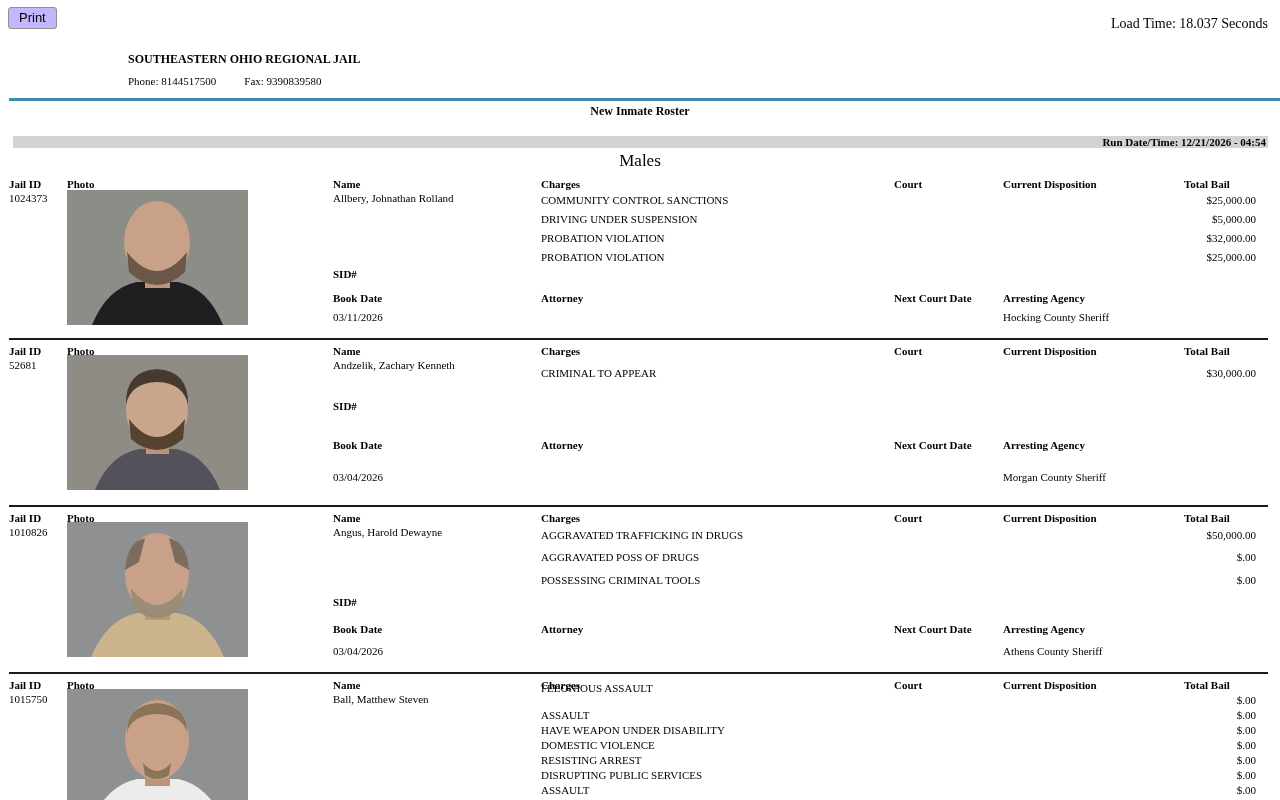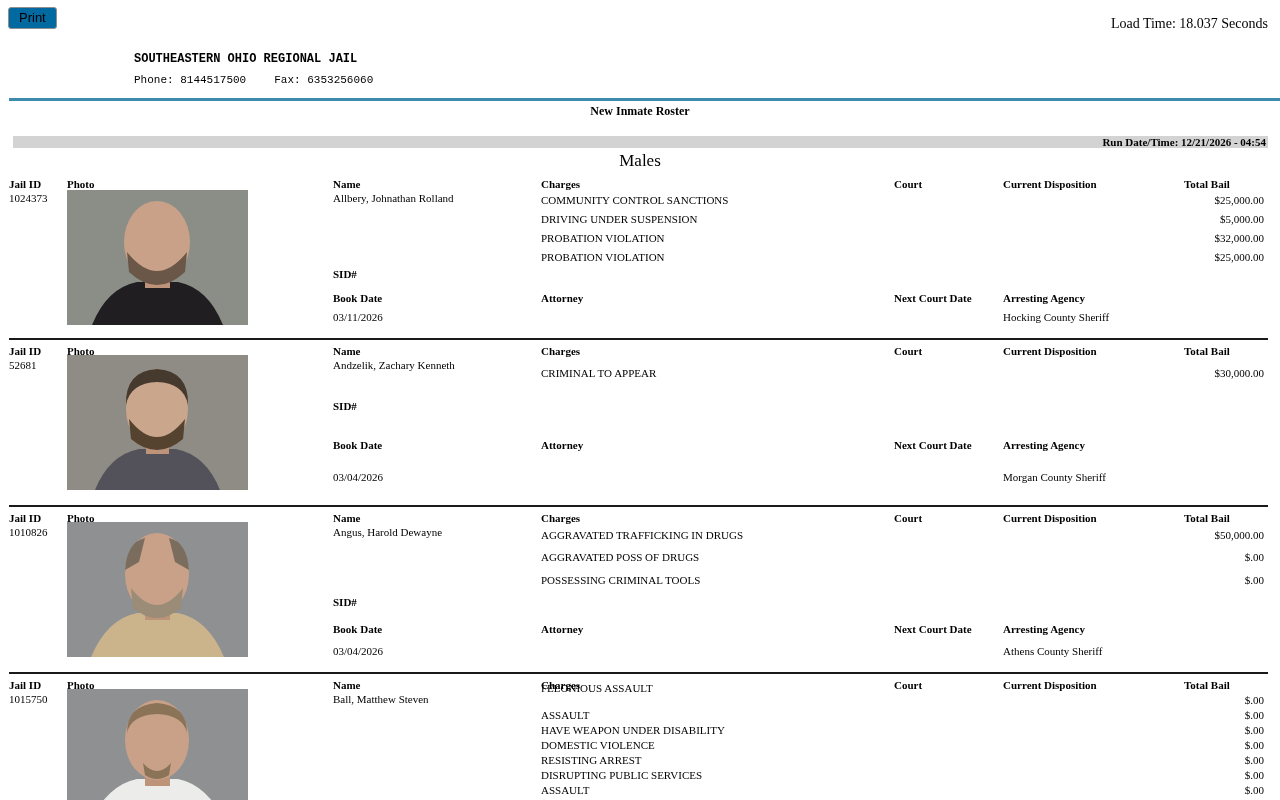--- a/index.html
+++ b/index.html
@@ -1,24 +1,24 @@
 <!DOCTYPE html>
 <html><head>
 <meta charset="utf-8">
 <style>
   * { margin:0; padding:0; box-sizing:border-box; }
   html,body { width:1280px; height:800px; overflow:hidden; background:#fff;
               font-family:"Liberation Serif","DejaVu Serif",serif; color:#000; }
 
   .print-btn { position:absolute; left:8px; top:7px; padding:2px 10px 3px;
                font-family:"Liberation Sans","DejaVu Sans",sans-serif; font-size:13px;
-               background:#0369a1; border:1px solid #8f8f8f; border-radius:3px; color:#000; cursor:pointer; }
+               background:#c4b5fd; border:1px solid #8f8f8f; border-radius:3px; color:#000; cursor:pointer; }
   .load-time { position:absolute; right:12px; top:16px; font-size:14px; }
 
-  .facility { position:absolute; left:134px; top:52px;font-family:Liberation Mono, monospace; }
+  .facility { position:absolute; left:128px; top:52px; }
   .facility-name { font-weight:bold; font-size:12px; }
   .facility-contact { margin-top:8px; font-size:11px; }
   .facility-contact span { margin-right:28px; }
 
   .blue-rule { position:absolute; left:9px; right:0; top:98px; height:3px; background:#3d8cae; }
 
   .report-title { position:absolute; left:0; right:0; top:104px; text-align:center;
                   font-weight:bold; font-size:12px; }
 
   .run-bar { position:absolute; left:13px; right:12px; top:136px; height:12px; background:#d3d3d3;
@@ -33,34 +33,34 @@
   .cell { position:absolute; font-size:11px; white-space:nowrap; }
   .hdr  { font-weight:bold; }
 
   .col-jailid { left:0; }
   .col-photo  { left:58px; }
   .col-name   { left:324px; }
   .col-charge { left:532px; }
   .col-court  { left:885px; }
   .col-disp   { left:994px; }
   .col-bailh  { left:1175px; }
-  .col-bail   { right:4px; text-align:center; }
+  .col-bail   { right:12px; text-align:center; }
 
   .photo { position:absolute; left:58px; width:181px; height:135px; display:block; }
 </style>
 </head>
 <body>
 
 <button class="print-btn">Print</button>
 <div class="load-time">Load Time: 18.037 Seconds</div>
 
 <div class="facility">
   <div class="facility-name">SOUTHEASTERN OHIO REGIONAL JAIL</div>
   <div class="facility-contact">
-    <span>Phone: 8144517500</span><span>Fax: 6353256060</span>
+    <span>Phone: 8144517500</span><span>Fax: 9390839580</span>
   </div>
 </div>
 
 <div class="blue-rule"></div>
 <div class="report-title">New Inmate Roster</div>
 <div class="run-bar">Run Date/Time: 12/21/2026 - 04:54</div>
 <div class="section-title">Males</div>
 
 <div class="roster">
 

